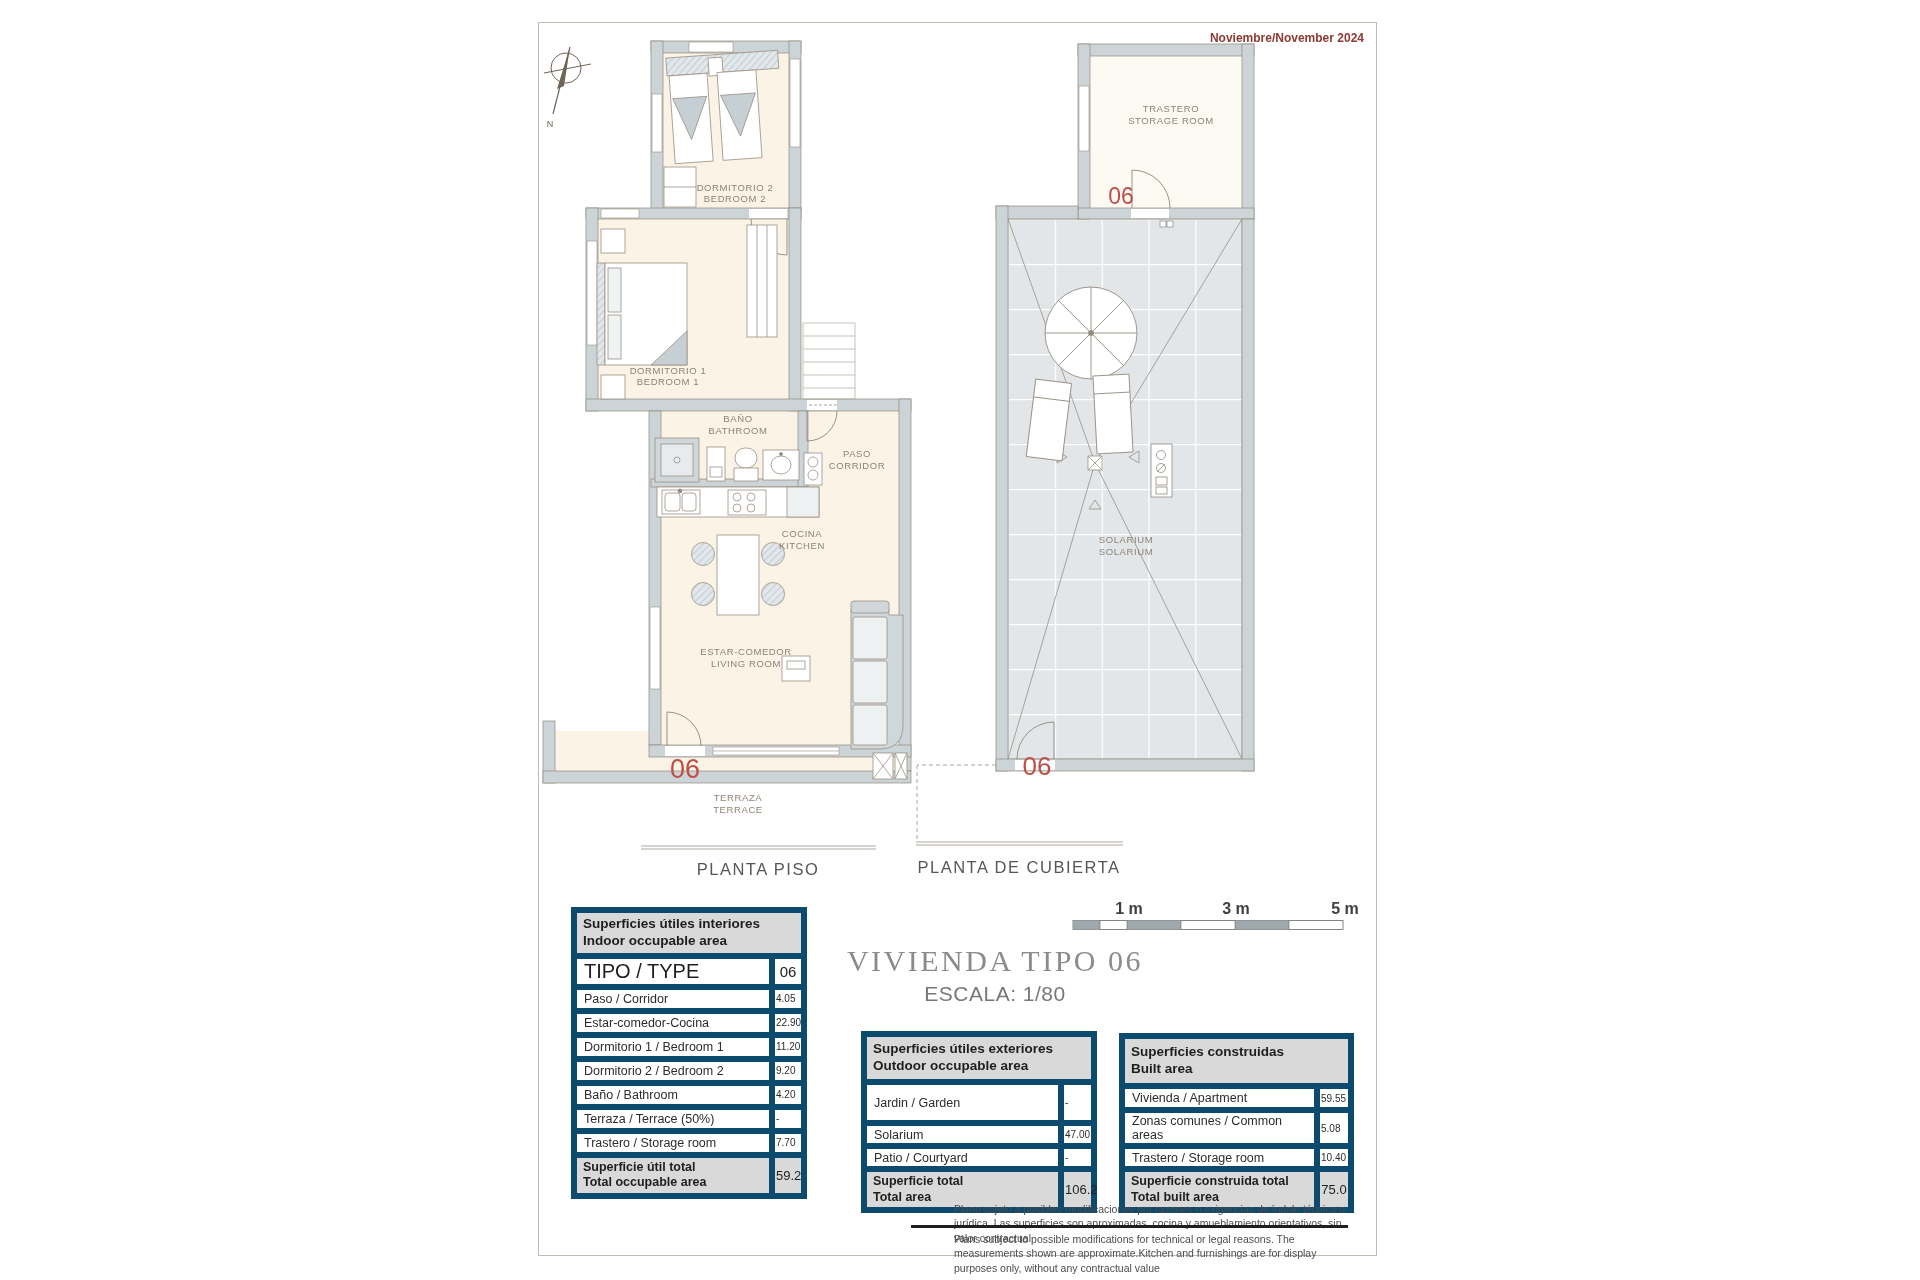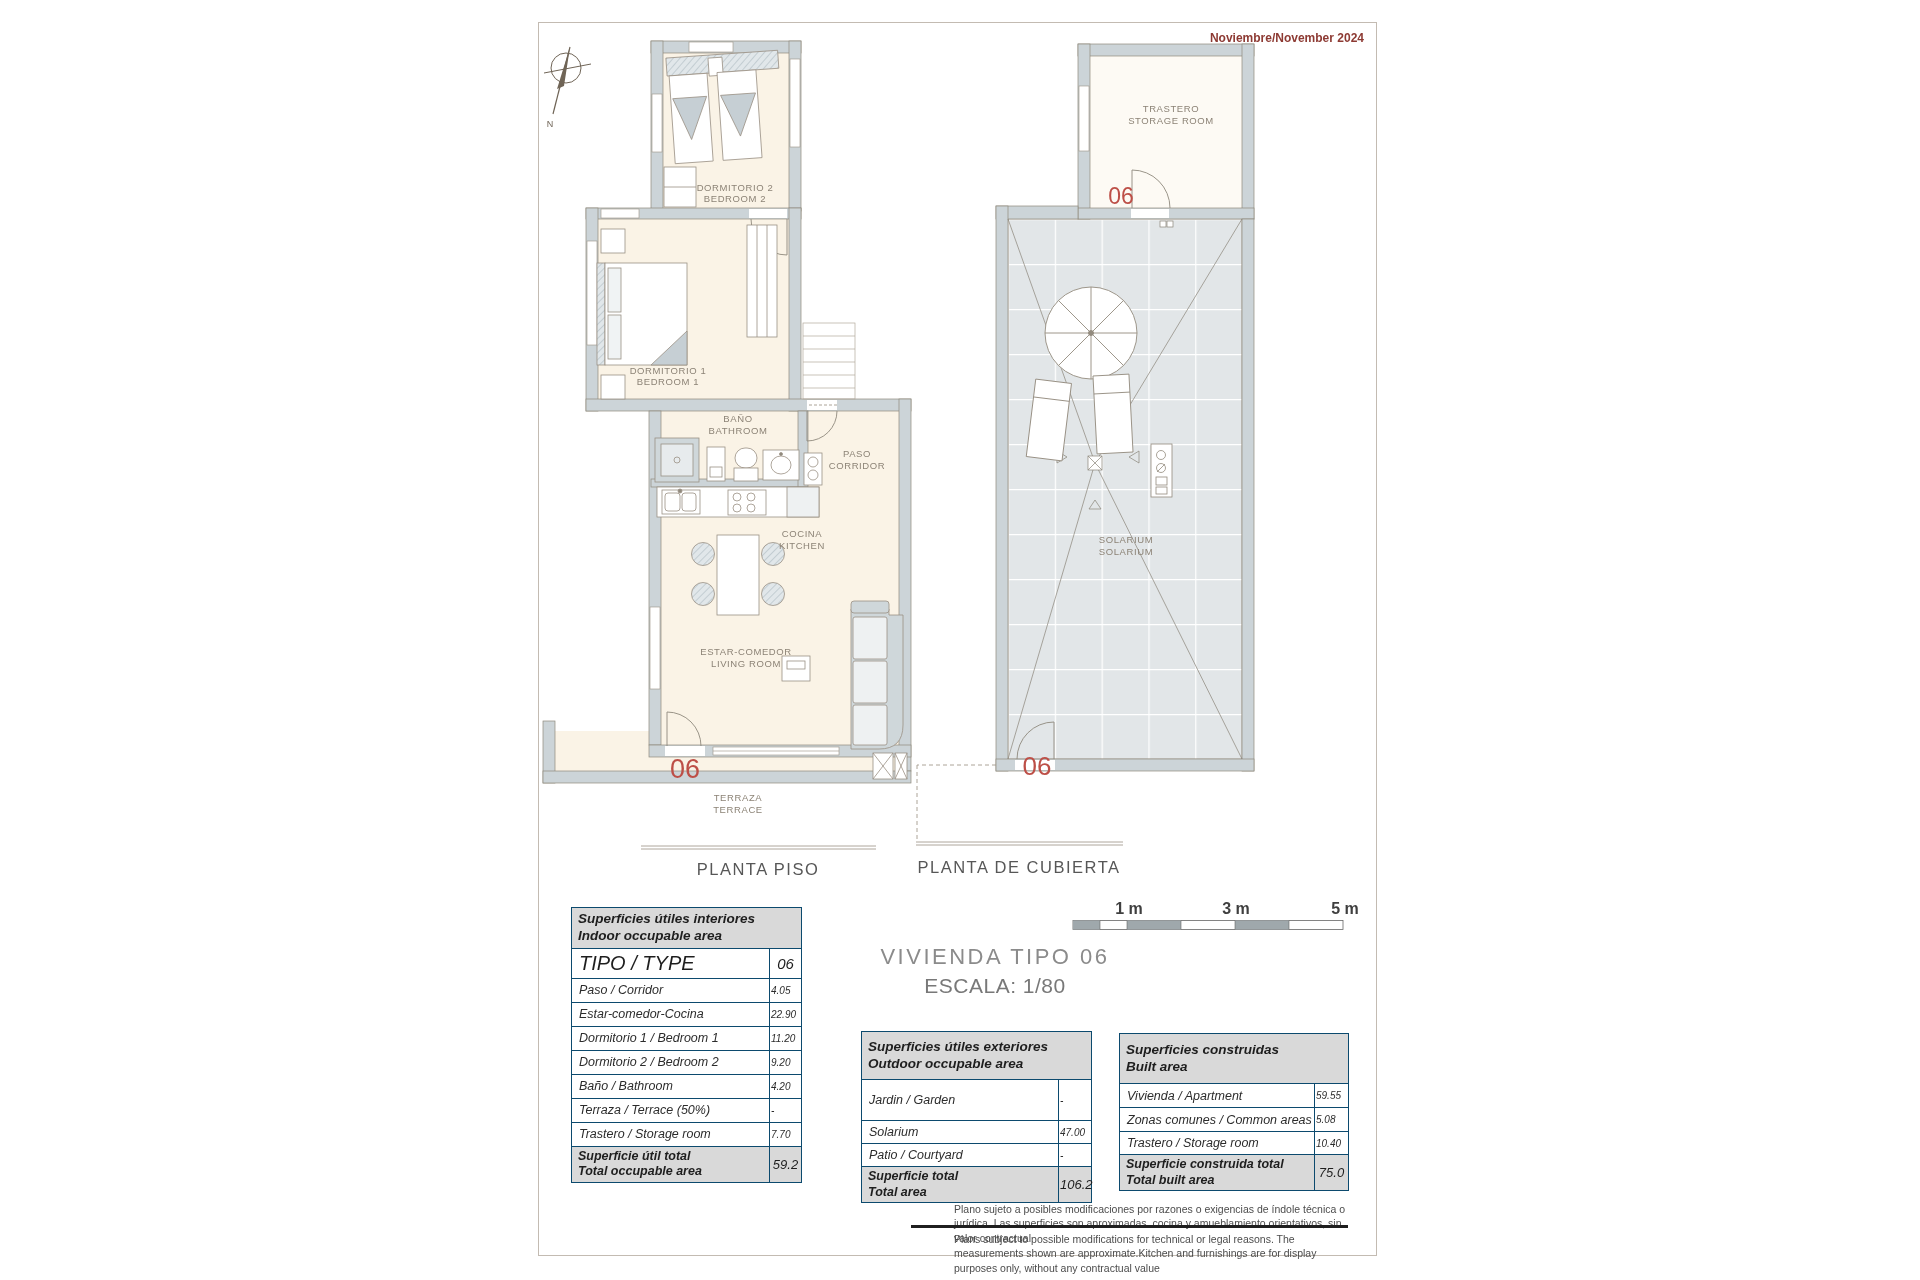--- a/index.html
+++ b/index.html
@@ -15,26 +15,26 @@
   .caption{font-size:16.5px;fill:#575757;letter-spacing:1.5px;text-anchor:middle;}
   .unit6{fill:#bd4f47;text-anchor:middle;font-size:27px;}
   .unit6.sm{font-size:23px;}
   .unit6.md{font-size:26px;}
   .slabel{font-size:16px;font-weight:bold;fill:#3f3f3f;text-anchor:middle;}
   .nlabel{font-size:9px;fill:#6f6456;text-anchor:middle;}
 
   
   .date{position:absolute;top:8px;right:12px;font-size:12px;font-weight:bold;color:#8d3a33;}
   .titleblock{position:absolute;left:256px;top:921px;width:400px;text-align:center;}
-  .main-title{font-family:Liberation Sans, sans-serif;font-size:22px;color:#8b8b8b;letter-spacing:2.5px;}
+  .main-title{font-family:Liberation Serif, serif;font-size:30px;color:#8b8b8b;letter-spacing:2.5px;}
   .escala{margin-top:4px;font-size:21px;color:#787878;letter-spacing:.5px;}
 
   table.area{position:absolute;border-collapse:collapse;table-layout:fixed;
              border:1.5px solid #666;background:#fff;}
-  table.area td{border:1px solid #0c4a6e;vertical-align:middle;box-sizing:border-box;font-style:italic;}
+  table.area td{border:6px solid #0c4a6e;vertical-align:middle;box-sizing:border-box;}
   td.hdr{background:#d9d9d9;font-weight:bold;font-size:13.5px;line-height:1.25;padding:3px 6px;color:#1e1e1e;}
   td.lbl{font-size:12.5px;padding-left:7px;color:#2c2c2c;}
   td.val{font-size:10px;text-align:left;color:#2c2c2c;}
   td.tipo-l{font-size:20px;padding-left:7px;color:#1e1e1e;}
   td.tipo-v{font-size:15px;text-align:center;color:#1e1e1e;}
   td.tot-l{background:#d9d9d9;font-weight:bold;font-size:12.5px;line-height:1.25;padding:2px 6px;color:#1e1e1e;}
   td.tot-v{background:#d9d9d9;font-size:13px;text-align:center;color:#1e1e1e;}
 
   #t-interior{left:32px;top:884px;width:230px;}
   #t-exterior{left:305px;top:1008px;width:230px;margin-left:17px;}

